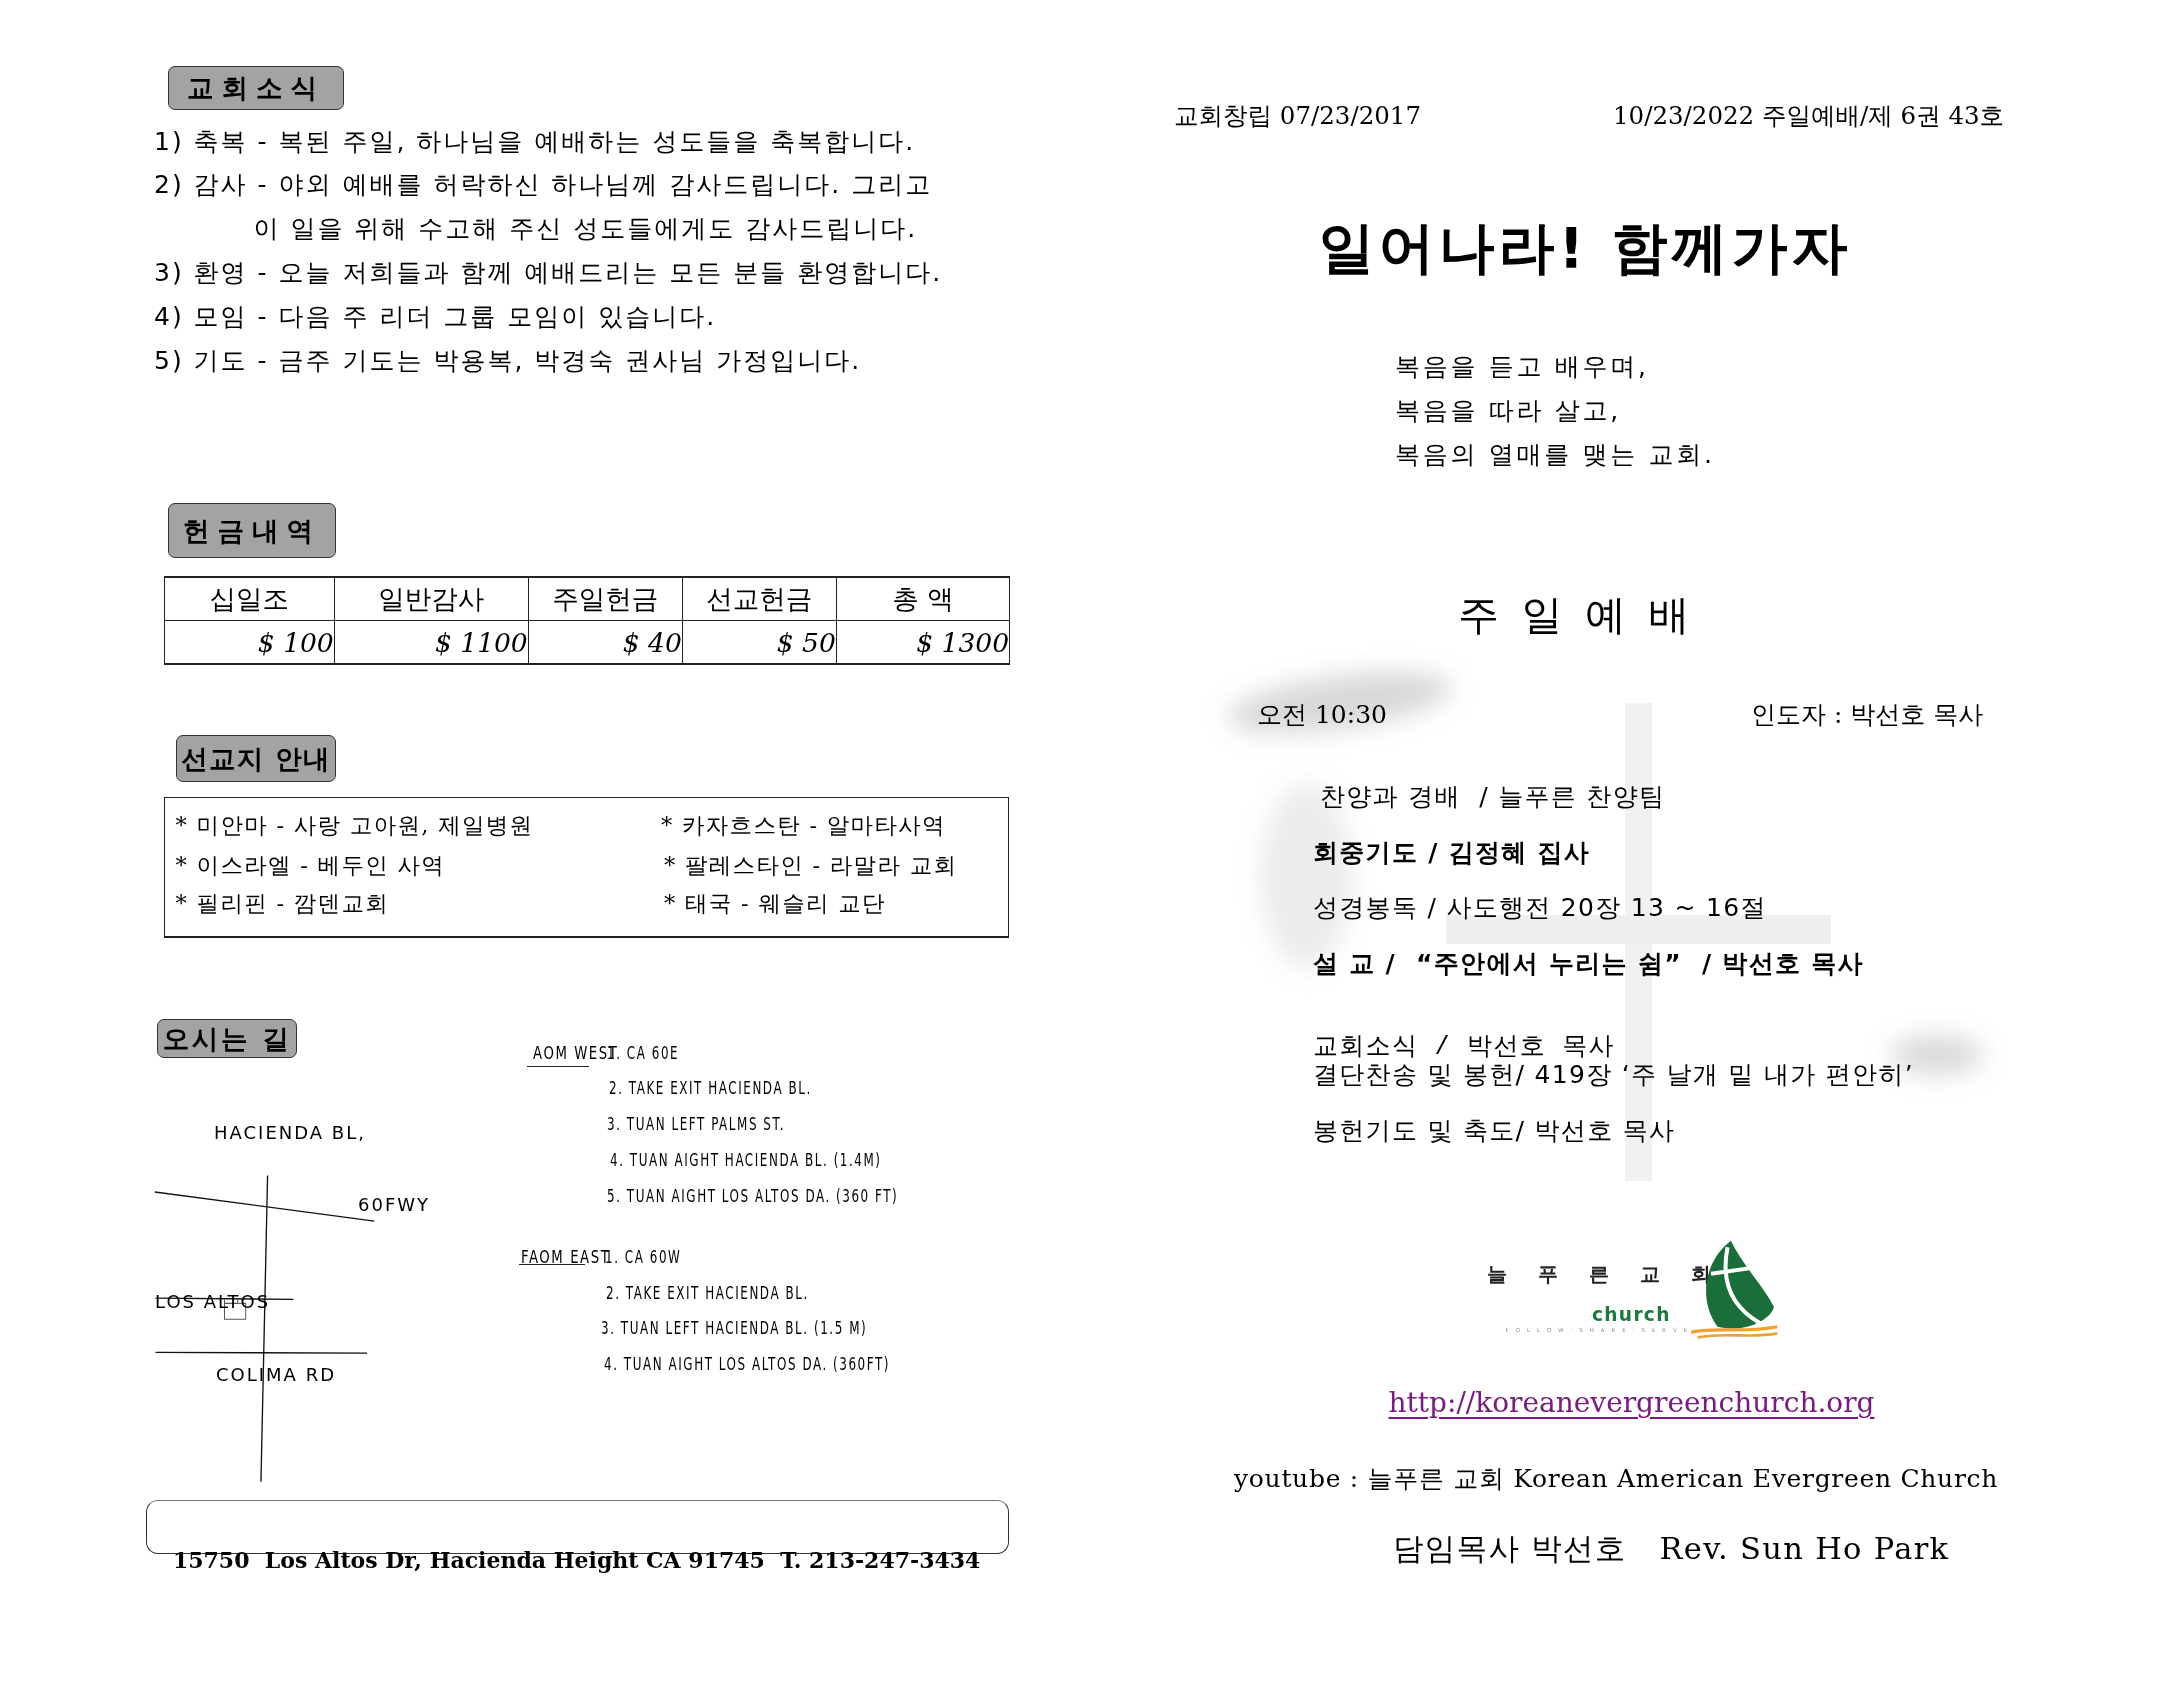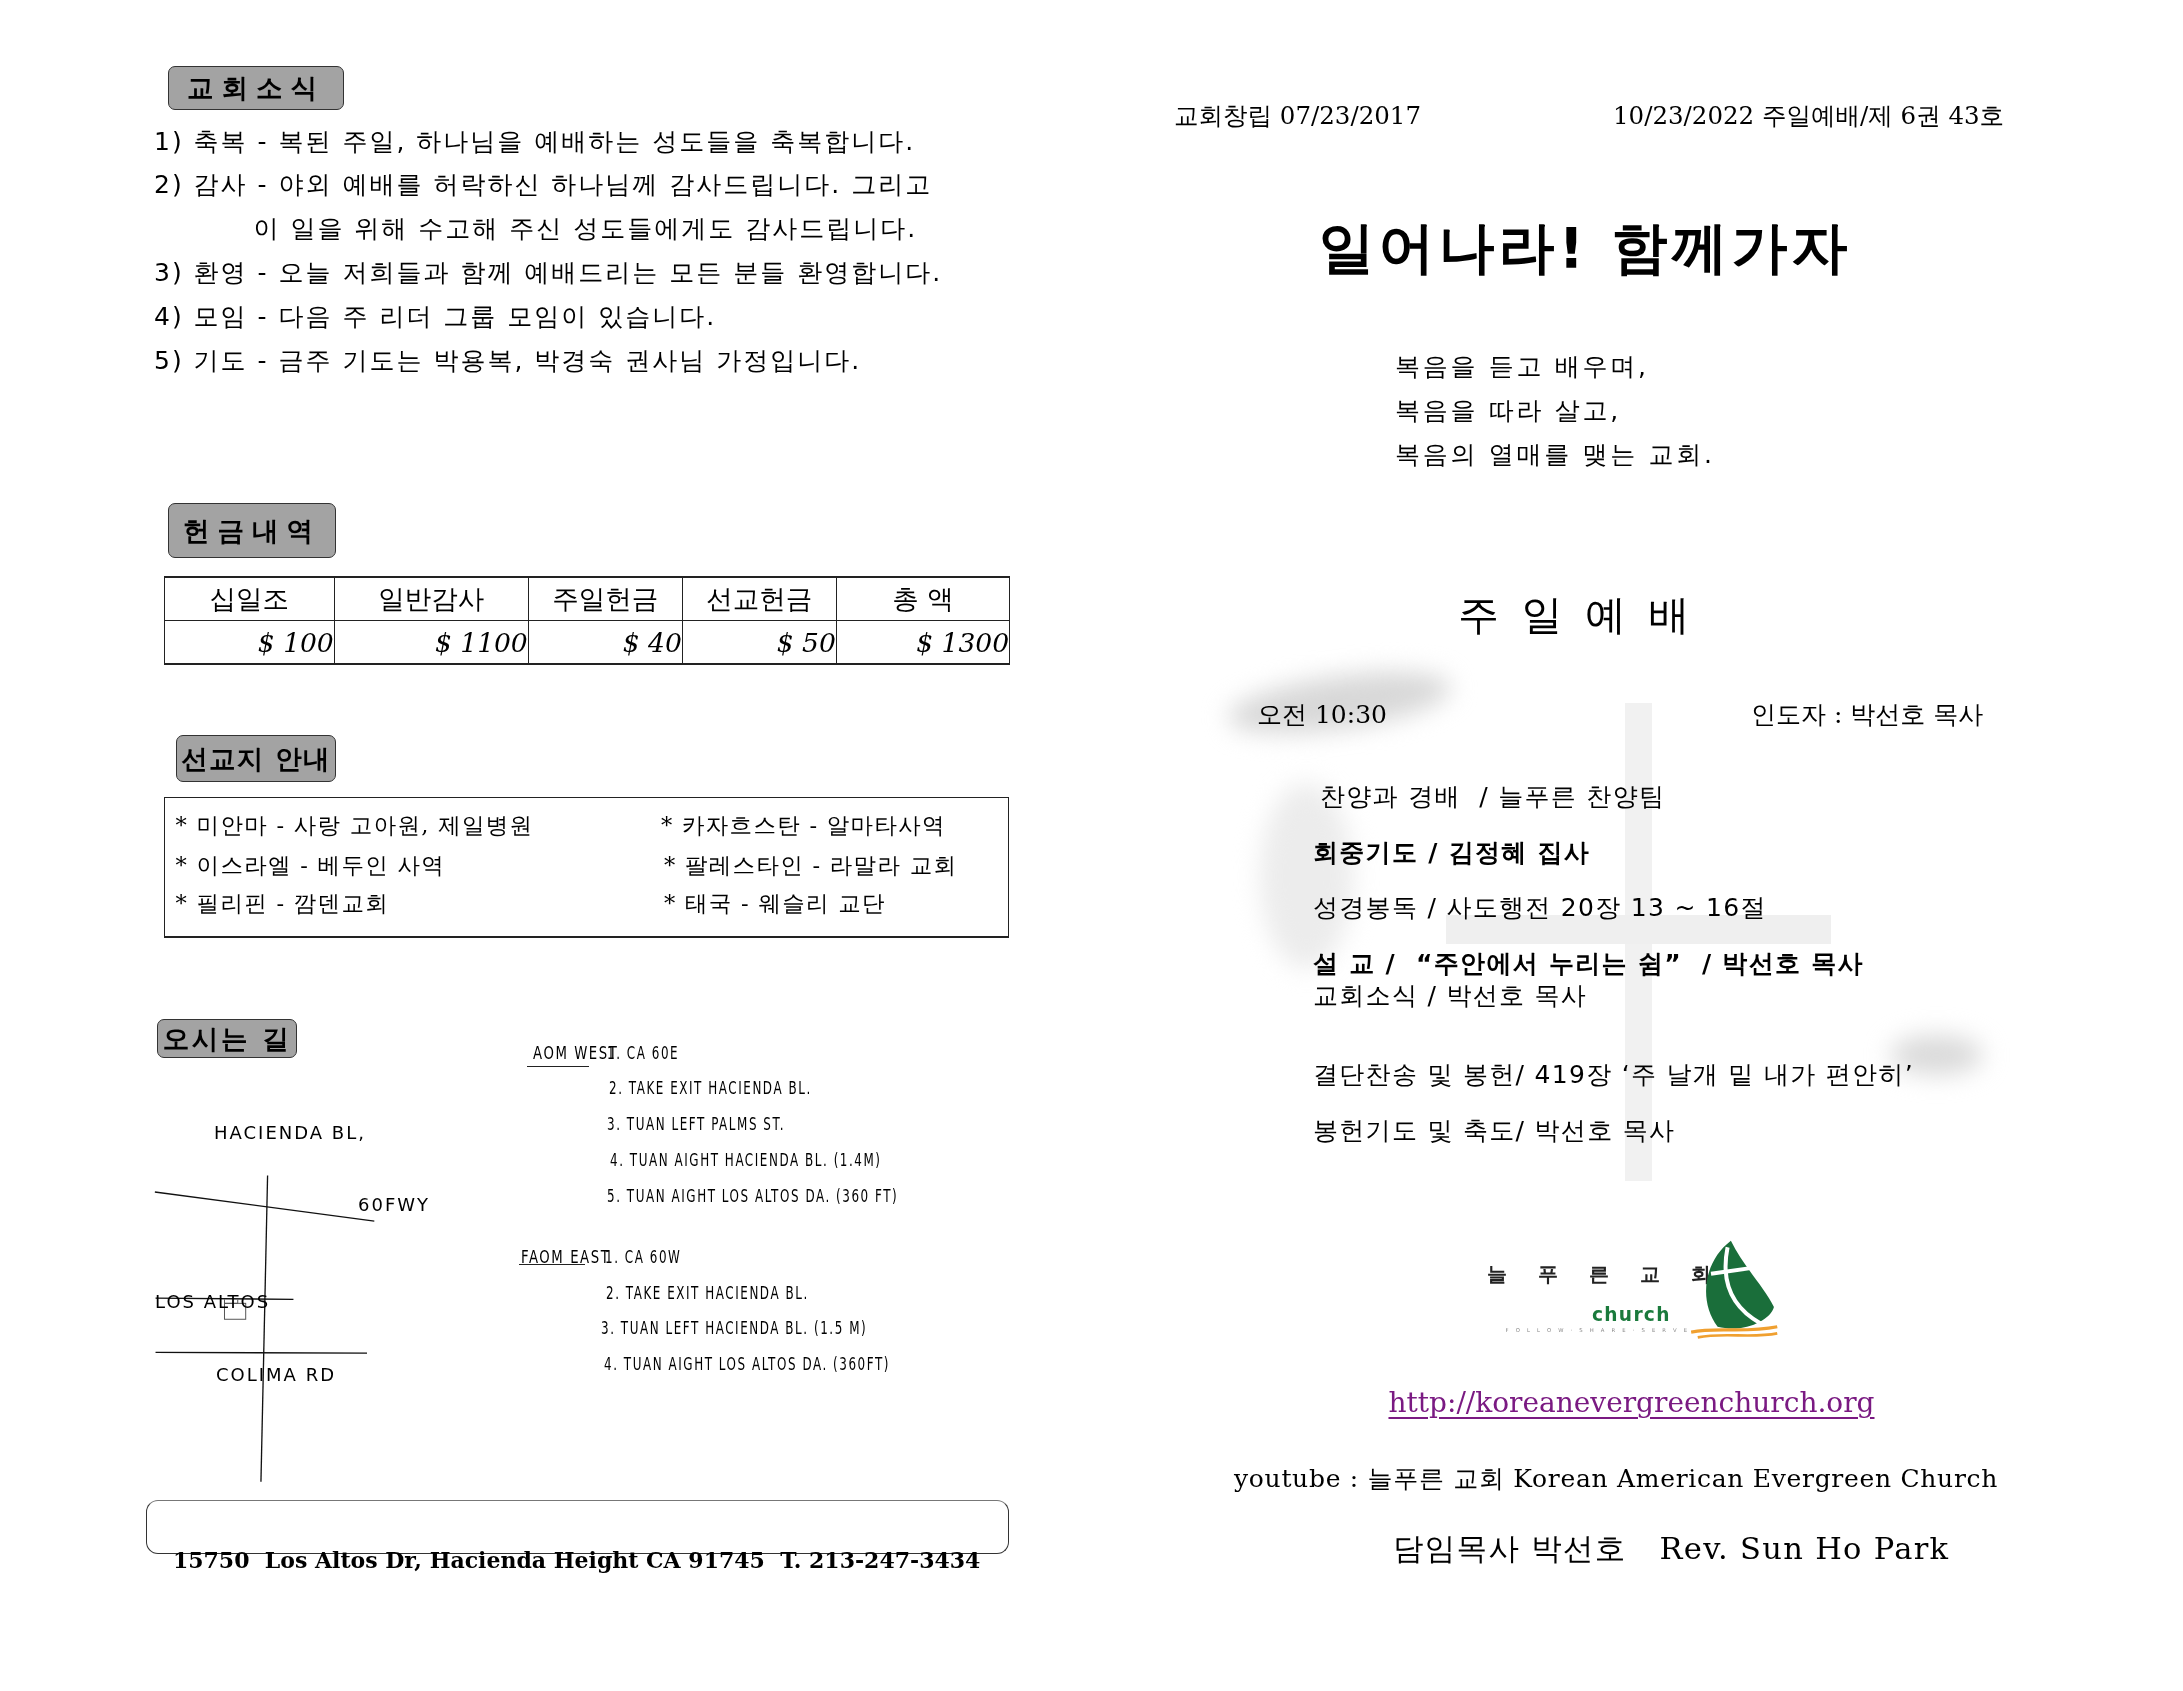--- a/index.html
+++ b/index.html
@@ -172,21 +172,21 @@
 <div class="svc-title">주일예배</div>
 
 <div class="svc-time" style="left:1257px;">오전 10:30</div>
 <div class="svc-time sans" style="left:1751px;">인도자 : 박선호 목사</div>
 
 <div>
   <div class="order" style="left:1320px; top:780px;text-align:center;">찬양과 경배  / 늘푸른 찬양팀</div>
   <div class="order bold" style="top:836px;">회중기도 / 김정혜 집사</div>
   <div class="order" style="top:891px;">성경봉독 / 사도행전 20장 13 ~ 16절</div>
   <div class="order bold" style="top:947px;">설 교 /  “주안에서 누리는 쉼”  / 박선호 목사</div>
-  <div class="order" style="top:979px;">교회소식 / 박선호 목사</div>
+  <div class="order" style="top:1029px;font-family:Liberation Mono, monospace;">교회소식 / 박선호 목사</div>
   <div class="order" style="top:1058px;">결단찬송 및 봉헌/ 419장 ‘주 날개 밑 내가 편안히’</div>
   <div class="order" style="top:1114px;">봉헌기도 및 축도/ 박선호 목사</div>
 </div>
 
 <div class="abs" style="left:1479px; top:1234px; width:305px; height:106px;">
   <div class="abs" style="left:8px; top:26.5px; font-size:20px; letter-spacing:12px; color:#222; font-weight:bold;">늘 푸 른 교 회</div>
   <div class="abs" style="left:113px; top:70px; font-size:18.6px; font-weight:bold; color:#1a7a3c; letter-spacing:1.3px;">church</div>
   <div class="abs" style="left:26.5px; top:93px; font-size:5.3px; letter-spacing:2.7px; color:#888;">F O L L O W · S H A R E · S E R V E</div>
   <svg class="abs" style="left:212px; top:0;" width="93" height="106" viewBox="0 0 140 160">
     <path d="M60 10 C20 40 10 100 40 140 C80 150 120 130 125 110 C110 80 80 50 60 10 Z" fill="#1a6e3a"></path>

